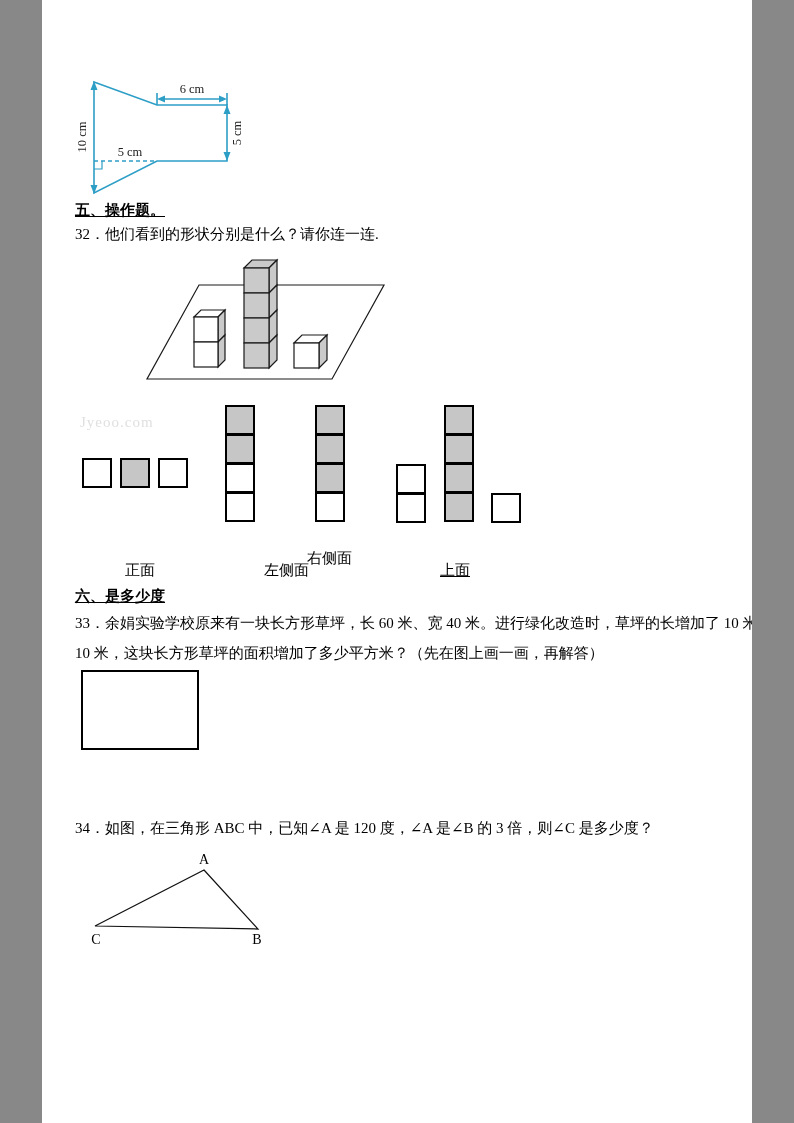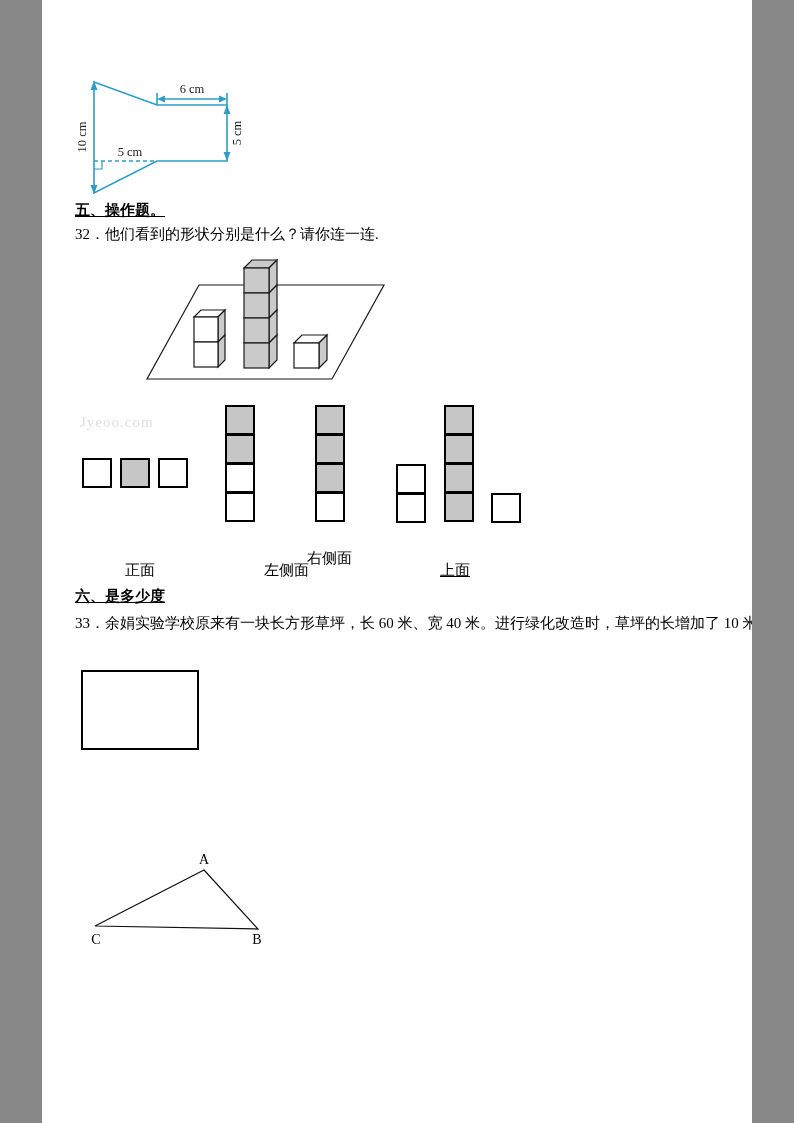--- a/index.html
+++ b/index.html
@@ -115,23 +115,25 @@
       <div class="vsq" style="left: 402px; top: 492px; background: rgb(198, 198, 198);"></div>
       <div class="vsq" style="left: 449px; top: 493px;"></div>
       <div class="vlabel" style="left: 83px; top: 561px;">正面</div>
       <div class="vlabel" style="left: 178px; top: 561px; margin-left: 44px;">左侧面</div>
       <div class="vlabel" style="left: 265px; top: 549px;">右侧面</div>
       <div class="vlabel" style="left: 398px; top: 561px; text-decoration: underline;">上面</div>
     </div>
 
   <div class="txt sec" style="left:33px;top:588px">六、是多少度</div>
   <div class="txt" style="left:33px;top:615px">33．余娟实验学校原来有一块长方形草坪，长 60 米、宽 40 米。进行绿化改造时，草坪的长增加了 10 米，宽也增加了</div>
+  <div class="txt" style="left:33px;top:645px">10 米，这块长方形草坪的面积增加了多少平方米？（先在图上画一画，再解答）</div>
 
   <div id="rect33"></div>
 
+  <div class="txt" style="left:33px;top:820px">34．如图，在三角形 ABC 中，已知∠A 是 120 度，∠A 是∠B 的 3 倍，则∠C 是多少度？</div>
 
   <svg class="fig" style="left:28px;top:848px" width="210" height="105" viewBox="0 0 210 105">
     <polygon points="134,22 188,81 25,78" fill="none" stroke="#111" stroke-width="1.2"></polygon>
     <g fill="#000" font-size="14">
       <text x="134" y="16" text-anchor="middle">A</text>
       <text x="26" y="96" text-anchor="middle">C</text>
       <text x="187" y="96" text-anchor="middle">B</text>
     </g>
   </svg>
 

